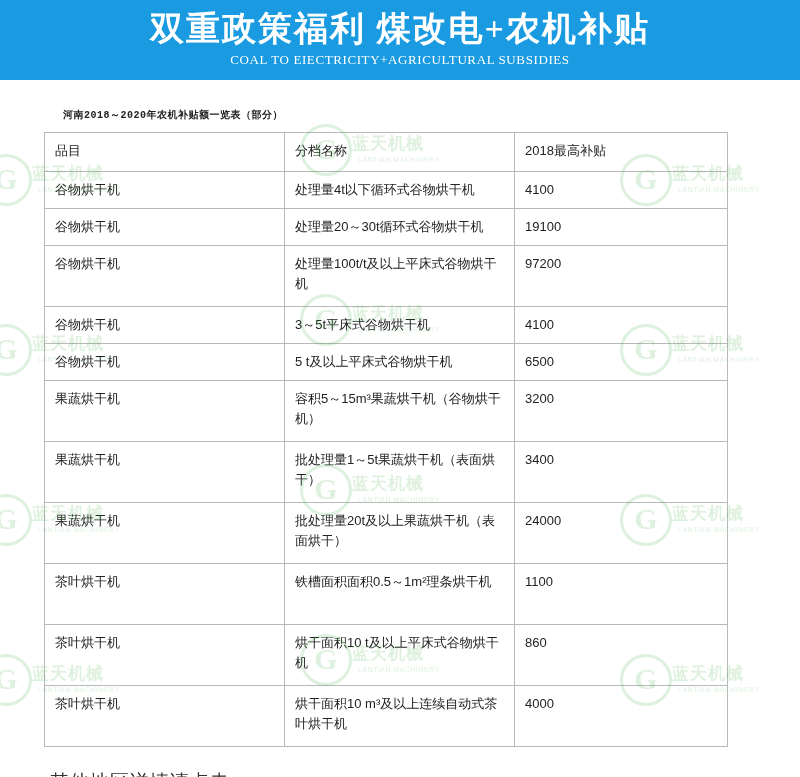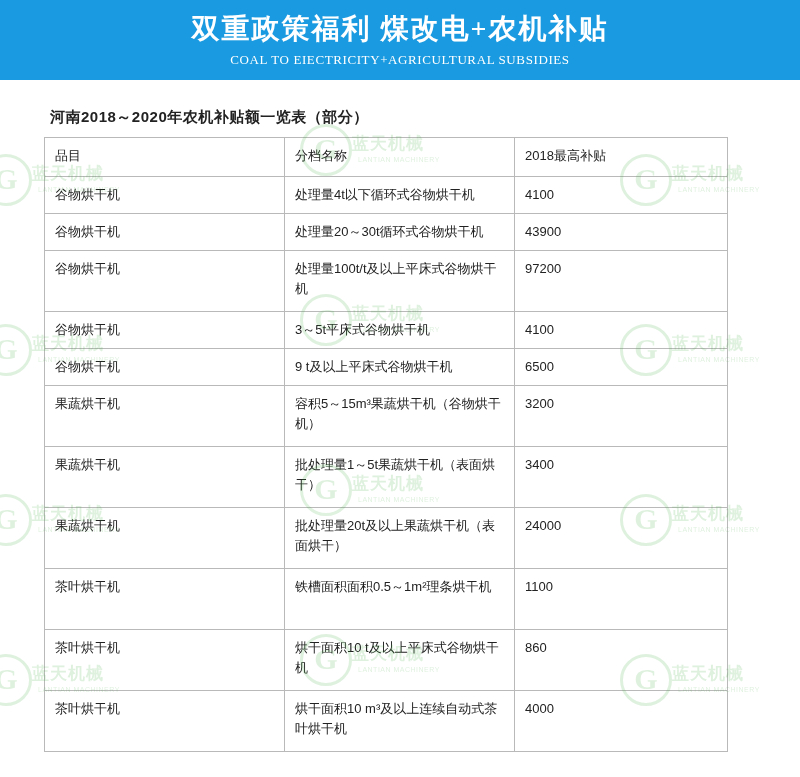--- a/index.html
+++ b/index.html
@@ -25,21 +25,21 @@
     width: 800px;
     height: 80px;
     background: #1a9ae0;
     position: relative;
     text-align: center;
     box-sizing: border-box;
     padding-top: 8px;
   }
   .banner-title {
     color: #ffffff;
-    font-size: 28px;
+    font-size: 34px;
     font-weight: bold;
     letter-spacing: 2px;
     line-height: 42px;
     font-family: "Liberation Serif", serif;
     text-align: center;
   }
   .banner-sub {
     color: #ffffff;
     font-size: 13px;
     letter-spacing: 0.6px;
@@ -47,25 +47,26 @@
     font-family: "Liberation Serif", serif;
     margin-top: 2px;
   }
   
   .content {
     position: relative;
     padding: 0 40px;
     box-sizing: border-box;
   }
   .table-title {
-    font-size: 15px;
+    font-size: 10px;
     color: #222222;
     font-weight: bold;
-    margin: 28px 0 10px 10px;
+    margin: 28px 0 10px 23px;
     letter-spacing: 0.5px;
+    font-family: Liberation Mono, monospace;
   }
   table.subsidy {
     border-collapse: collapse;
     width: 683px;
     margin-left: 4px;
     table-layout: fixed;
     background: transparent;
   }
   table.subsidy col.c1 { width: 240px; }
   table.subsidy col.c2 { width: 230px; }
@@ -187,35 +188,35 @@
       </thead>
       <tbody>
         <tr>
           <td>谷物烘干机</td>
           <td>处理量4t以下循环式谷物烘干机</td>
           <td>4100</td>
         </tr>
         <tr>
           <td>谷物烘干机</td>
           <td>处理量20～30t循环式谷物烘干机</td>
-          <td>43900</td>
+          <td>19100</td>
         </tr>
         <tr>
           <td class="tall">谷物烘干机</td>
           <td class="tall">处理量100t/t及以上平床式谷物烘干机</td>
           <td class="tall">97200</td>
         </tr>
         <tr>
           <td>谷物烘干机</td>
           <td>3～5t平床式谷物烘干机</td>
           <td>4100</td>
         </tr>
         <tr>
           <td>谷物烘干机</td>
-          <td>9 t及以上平床式谷物烘干机</td>
+          <td>5 t及以上平床式谷物烘干机</td>
           <td>6500</td>
         </tr>
         <tr>
           <td class="tall">果蔬烘干机</td>
           <td class="tall">容积5～15m³果蔬烘干机（谷物烘干机）</td>
           <td class="tall">3200</td>
         </tr>
         <tr>
           <td class="tall">果蔬烘干机</td>
           <td class="tall">批处理量1～5t果蔬烘干机（表面烘干）</td>

